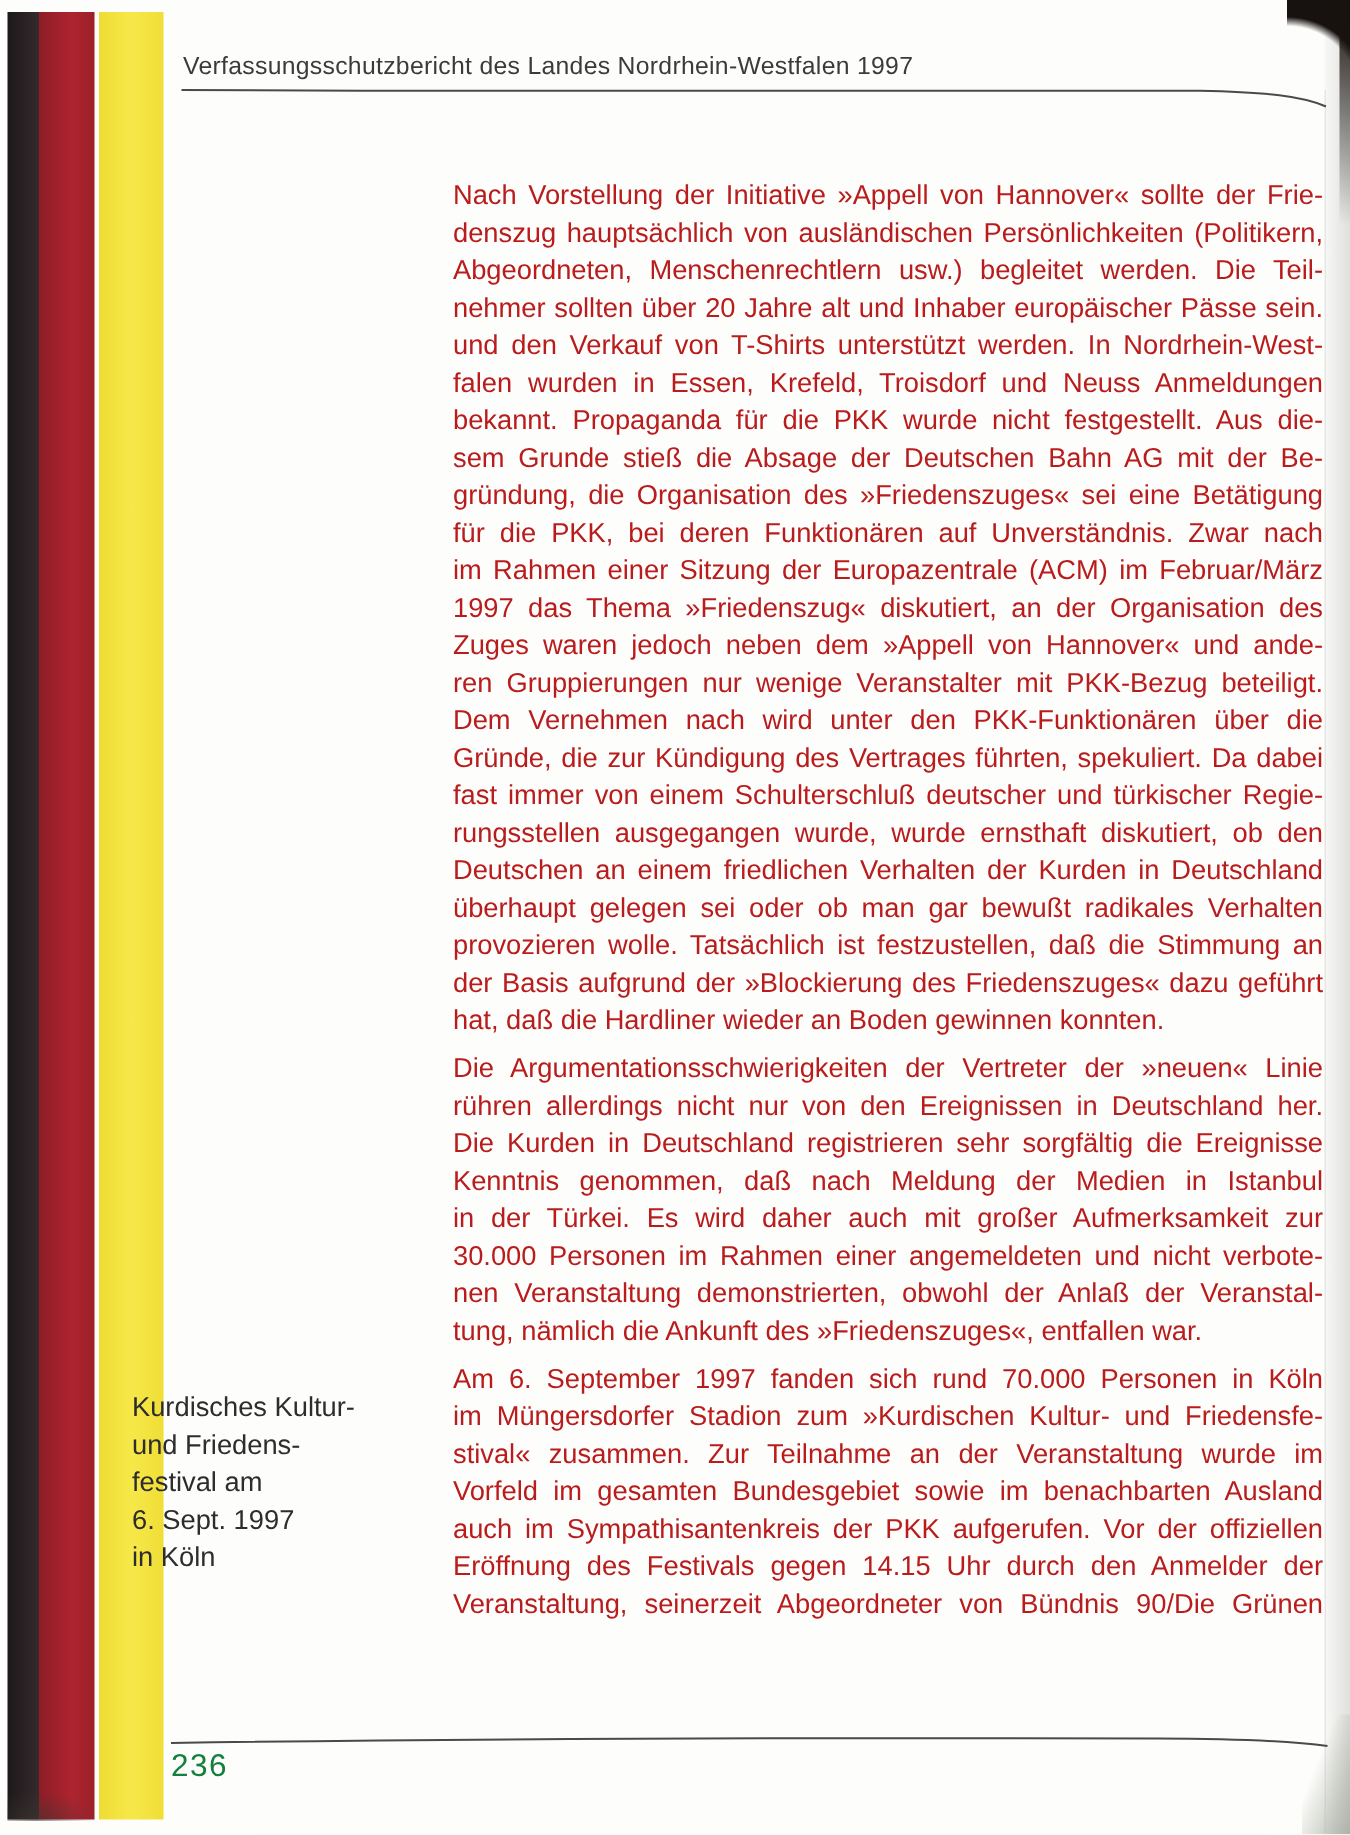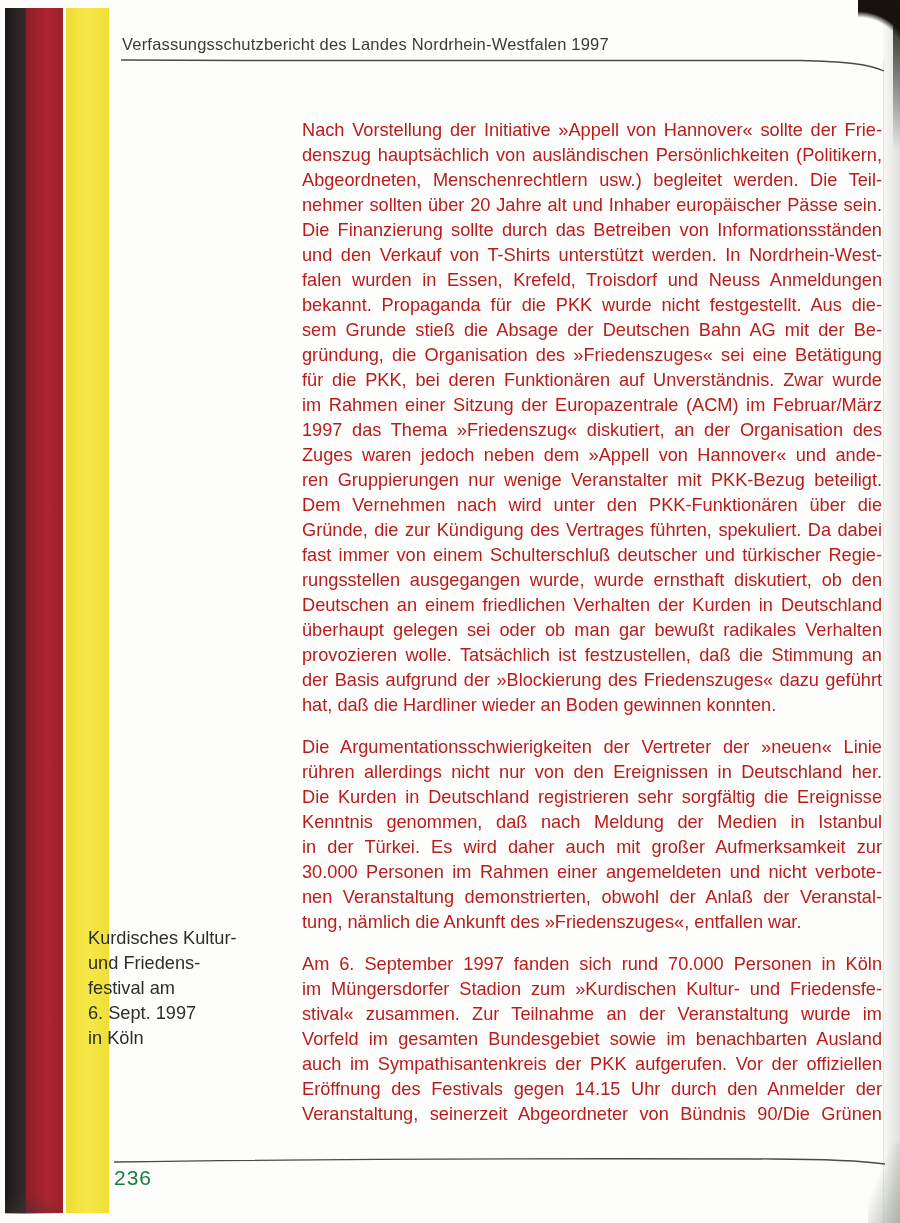--- a/index.html
+++ b/index.html
@@ -47,21 +47,21 @@
     font-size:16.5px;letter-spacing:.2px;color:#3b3b3b;white-space:nowrap;
   }
   .header-rule{position:absolute;left:120px;top:56px;}
   .footer-rule{position:absolute;left:112px;top:1152px;}
   .rule-path{stroke:#4a4a4a;stroke-width:1.3;fill:none;}
   
   .body-col{
     position:absolute;left:302px;top:118px;width:580px;
     font-size:18.2px;line-height:25px;color:#b91c1c;
   }
-  .para + .para{margin-top:17px;}
+  .para + .para{margin-top:7px;}
   .line{text-align:justify;text-align-last:justify;white-space:normal;}
   .line.last{text-align-last:left;}
   
   .margin-note{
     position:absolute;left:88px;top:926px;width:174px;
     font-size:18.2px;line-height:25px;color:#2d2d2d;text-align:left;
   }
   
   .page-number{
     position:absolute;left:114px;top:1166px;
@@ -88,27 +88,26 @@
   <svg class="header-rule" width="768" height="18" viewBox="0 0 768 18">
     <path class="rule-path" d="M1,4 C 250,5.5 520,3.5 680,4.5 C 725,5.5 748,8 764,15"></path>
   </svg>
 
   <div class="body-col">
       <div class="para">
         <div class="line">Nach Vorstellung der Initiative »Appell von Hannover« sollte der Frie-</div>
         <div class="line">denszug hauptsächlich von ausländischen Persönlichkeiten (Politikern,</div>
         <div class="line">Abgeordneten, Menschenrechtlern usw.) begleitet werden. Die Teil-</div>
         <div class="line">nehmer sollten über 20 Jahre alt und Inhaber europäischer Pässe sein.</div>
-        <div class="line">Die Finanzierung sollte durch das Betreiben von Informationsständen</div>
         <div class="line">und den Verkauf von T-Shirts unterstützt werden. In Nordrhein-West-</div>
         <div class="line">falen wurden in Essen, Krefeld, Troisdorf und Neuss Anmeldungen</div>
         <div class="line">bekannt. Propaganda für die PKK wurde nicht festgestellt. Aus die-</div>
         <div class="line">sem Grunde stieß die Absage der Deutschen Bahn AG mit der Be-</div>
         <div class="line">gründung, die Organisation des »Friedenszuges« sei eine Betätigung</div>
-        <div class="line">für die PKK, bei deren Funktionären auf Unverständnis. Zwar wurde</div>
+        <div class="line">für die PKK, bei deren Funktionären auf Unverständnis. Zwar nach</div>
         <div class="line">im Rahmen einer Sitzung der Europazentrale (ACM) im Februar/März</div>
         <div class="line">1997 das Thema »Friedenszug« diskutiert, an der Organisation des</div>
         <div class="line">Zuges waren jedoch neben dem »Appell von Hannover« und ande-</div>
         <div class="line">ren Gruppierungen nur wenige Veranstalter mit PKK-Bezug beteiligt.</div>
         <div class="line">Dem Vernehmen nach wird unter den PKK-Funktionären über die</div>
         <div class="line">Gründe, die zur Kündigung des Vertrages führten, spekuliert. Da dabei</div>
         <div class="line">fast immer von einem Schulterschluß deutscher und türkischer Regie-</div>
         <div class="line">rungsstellen ausgegangen wurde, wurde ernsthaft diskutiert, ob den</div>
         <div class="line">Deutschen an einem friedlichen Verhalten der Kurden in Deutschland</div>
         <div class="line">überhaupt gelegen sei oder ob man gar bewußt radikales Verhalten</div>

